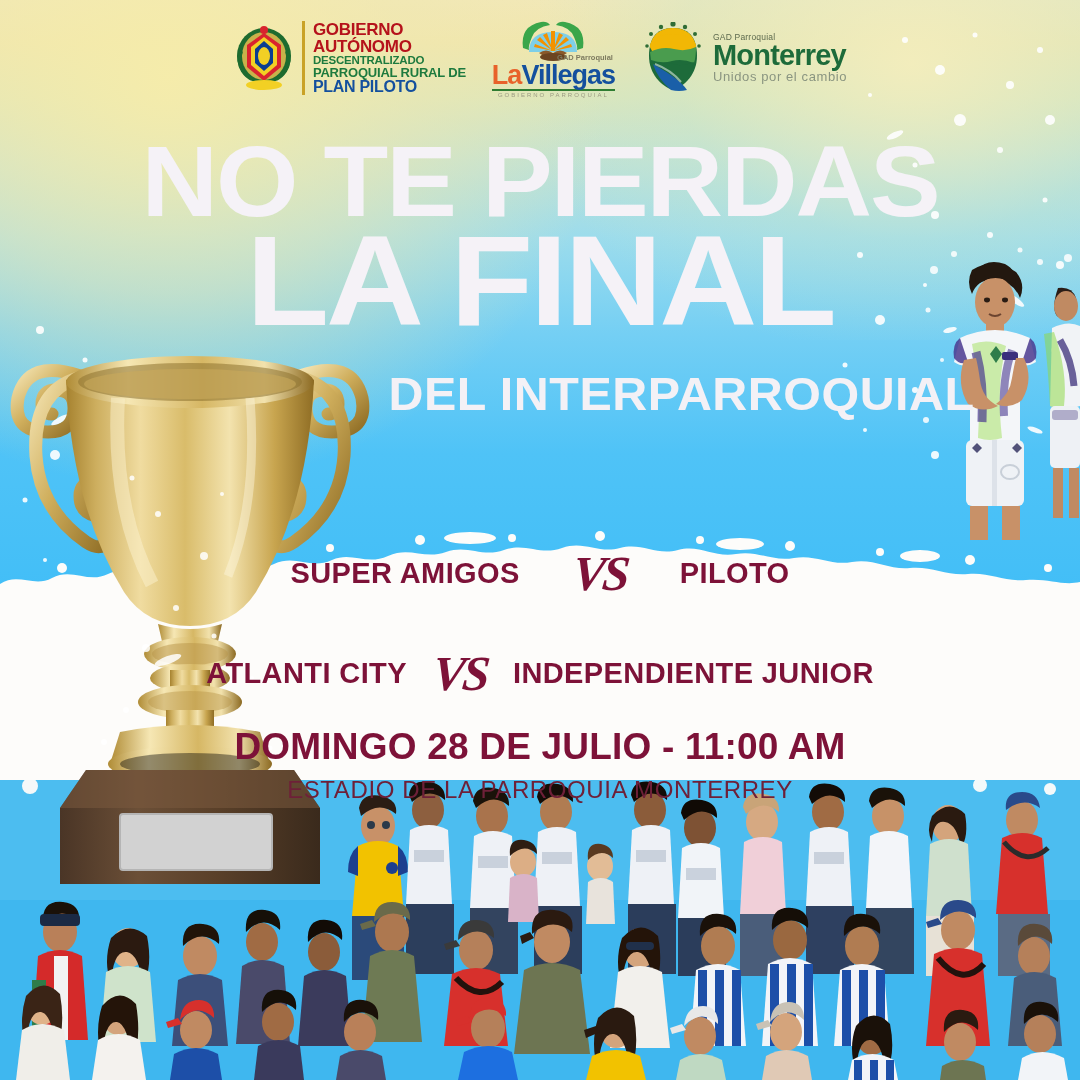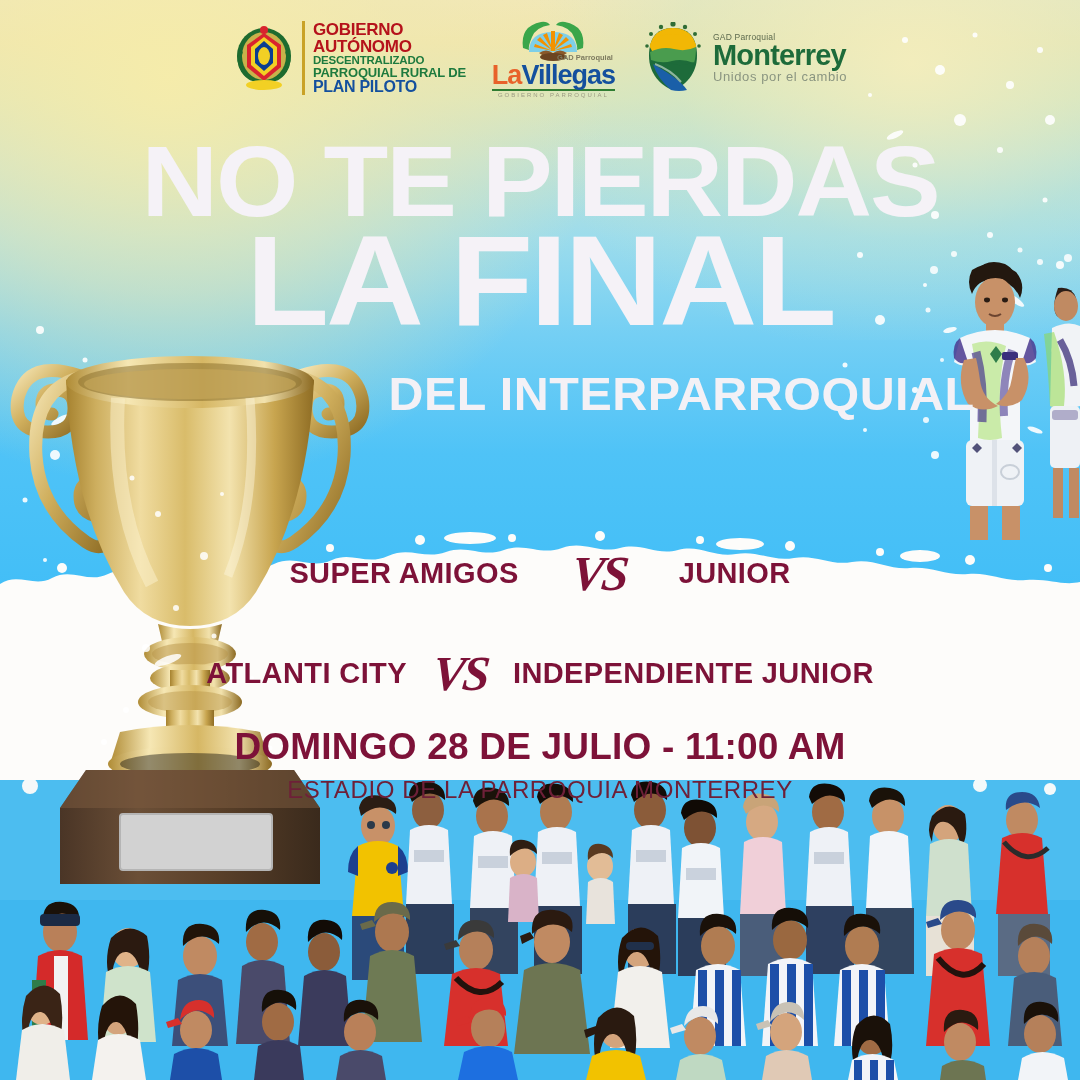--- a/index.html
+++ b/index.html
@@ -372,21 +372,21 @@
           <ellipse cx="920" cy="58" rx="20" ry="6"></ellipse>
       </g>
     </svg>
   </div>
 
   <div class="content">
 
     <div class="match m1">
       <span class="team">SUPER AMIGOS</span>
       <span class="vs">VS</span>
-      <span class="team">JUNIOR</span>
+      <span class="team">PILOTO</span>
     </div>
 
     <div class="match m2">
       <span class="team">ATLANTI CITY</span>
       <span class="vs">VS</span>
       <span class="team">INDEPENDIENTE JUNIOR</span>
     </div>
 
     <div class="datetime">DOMINGO 28 DE JULIO - 11:00 AM</div>
     <div class="venue">ESTADIO DE LA PARROQUIA MONTERREY</div>

